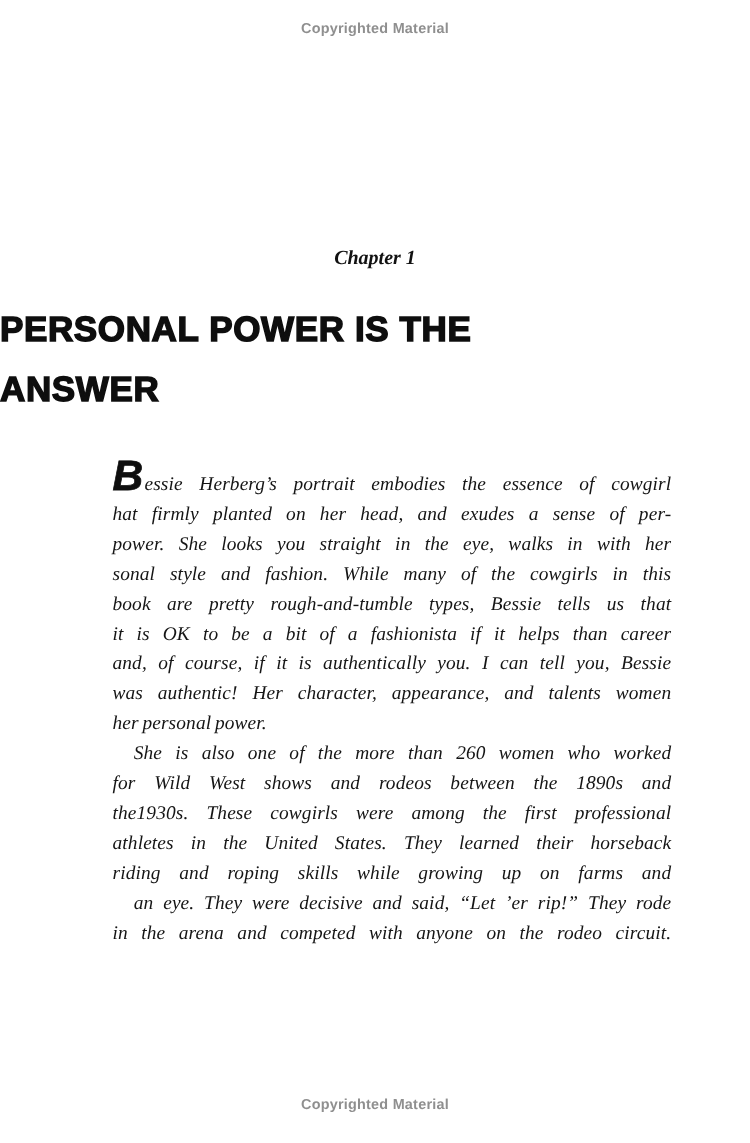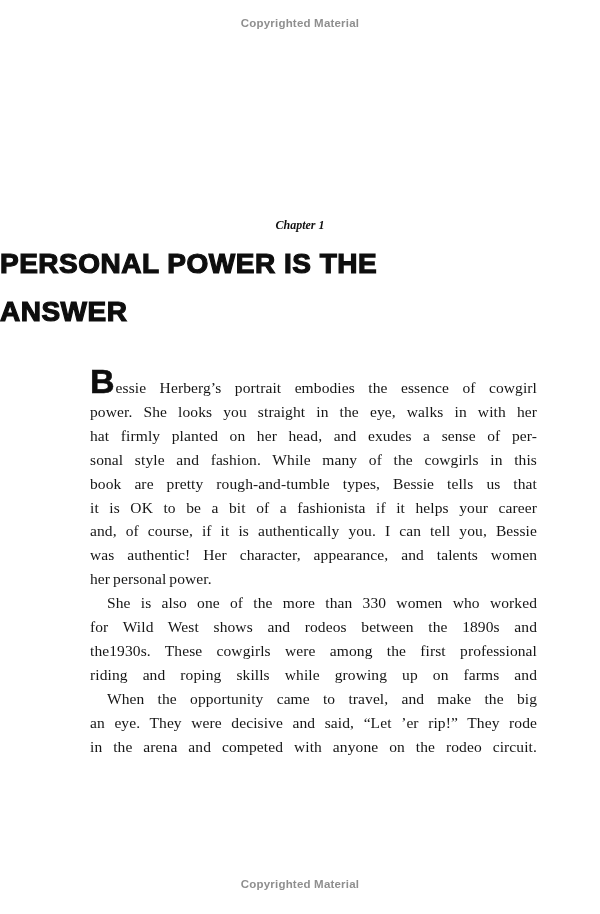--- a/index.html
+++ b/index.html
@@ -31,23 +31,22 @@
 
   .chapter-label {
     position: absolute;
     top: 198px;
     left: 0;
     width: 100%;
     text-align: center;
     font-family: "Liberation Serif", "DejaVu Serif", serif;
     font-style: italic;
     font-weight: bold;
-    font-size: 12px;
+    font-size: 16px;
     color: #111111;
-    margin-top: 20px;
   }
 
   .chapter-title {
     position: absolute;
     top: 240px;
     left: 0;
     width: 100%;
     margin: 0;
     text-align: left;
     font-family: "Liberation Sans", "DejaVu Sans", sans-serif;
@@ -69,20 +68,21 @@
     line-height: 23.9px;
     letter-spacing: 0.1px;
     word-spacing: -1px;
     color: #151515;
   }
   .paragraph { margin: 0; }
   .line {
     text-align: justify;
     text-align-last: justify;
     white-space: normal;
+    font-style: italic;
   }
   .line.last {
     text-align: center;
     text-align-last: left;
   }
   .indent-first .line:first-child { text-indent: 17px; }
 
   .initial {
     font-family: "Liberation Sans", "DejaVu Sans", sans-serif;
     font-weight: bold;
@@ -105,37 +105,37 @@
   <div class="chapter-label">Chapter 1</div>
 
   <h1 class="chapter-title">
     <span class="title-line">PERSONAL POWER IS THE</span>
     <span class="title-line">ANSWER</span>
   </h1>
 
   <div class="body-text" id="body-text">
       <div class="paragraph">
         <div class="line"><span class="initial">B</span>essie Herberg’s portrait embodies the essence of cowgirl</div>
+        <div class="line">hat firmly planted on her head, and exudes a sense of per-</div>
         <div class="line">power. She looks you straight in the eye, walks in with her</div>
-        <div class="line">hat firmly planted on her head, and exudes a sense of per-</div>
         <div class="line">sonal style and fashion. While many of the cowgirls in this</div>
         <div class="line">book are pretty rough-and-tumble types, Bessie tells us that</div>
-        <div class="line">it is OK to be a bit of a fashionista if it helps your career</div>
+        <div class="line">it is OK to be a bit of a fashionista if it helps than career</div>
         <div class="line">and, of course, if it is authentically you. I can tell you, Bessie</div>
         <div class="line">was authentic! Her character, appearance, and talents women</div>
         <div class="line last">her personal power.</div>
       </div>
       <div class="paragraph indent-first">
-        <div class="line">She is also one of the more than 330 women who worked</div>
+        <div class="line">She is also one of the more than 260 women who worked</div>
         <div class="line">for Wild West shows and rodeos between the 1890s and</div>
         <div class="line">the1930s. These cowgirls were among the first professional</div>
+        <div class="line">athletes in the United States. They learned their horseback</div>
         <div class="line">riding and roping skills while growing up on farms and</div>
       </div>
       <div class="paragraph indent-first">
-        <div class="line">When the opportunity came to travel, and make the big</div>
         <div class="line">an eye. They were decisive and said, “Let ’er rip!” They rode</div>
         <div class="line">in the arena and competed with anyone on the rodeo circuit.</div>
       </div>
     </div>
 
   <div class="watermark bottom">Copyrighted Material</div>
 
 </div>
 
 </body></html>

